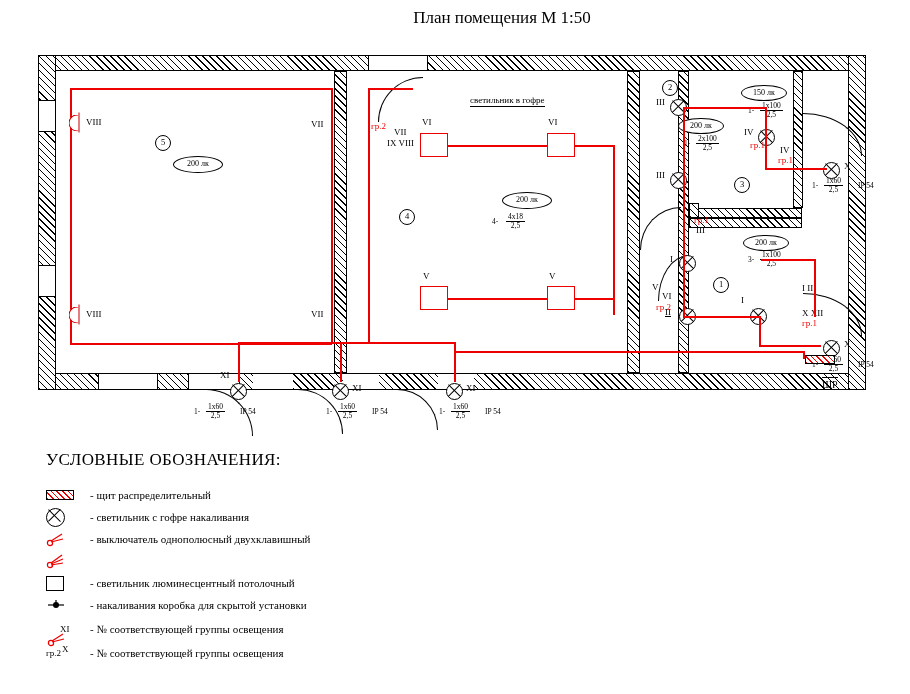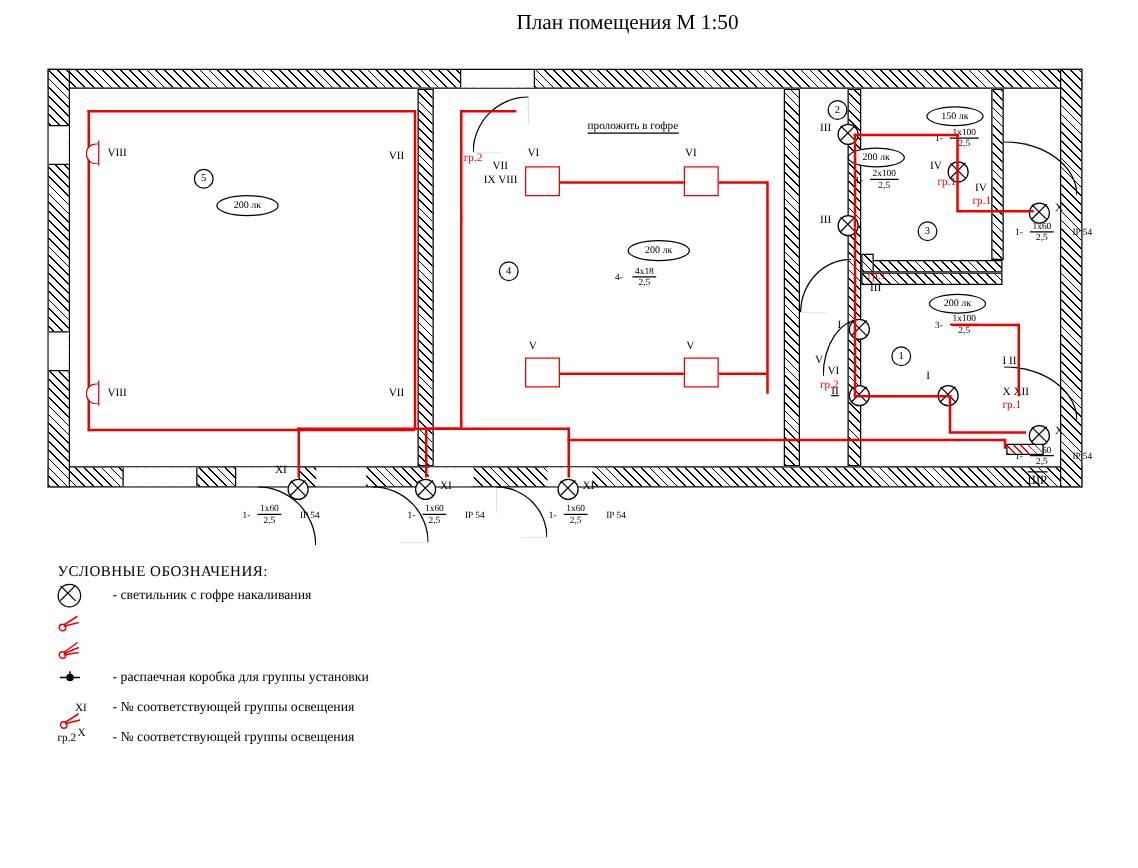--- a/index.html
+++ b/index.html
@@ -56,21 +56,21 @@
     position:absolute;width:14px;height:14px;border-radius:50%;border:1px solid #000;
     background:#fff;font-size:8.5px;text-align:center;line-height:13px;
   }
   .door{position:absolute;border-left:1.1px solid #000;border-top:1.1px solid #000;border-radius:100% 0 0 0;}
   .shield{
     position:absolute;width:30px;height:9px;border:1px solid #000;box-sizing:border-box;
     background:repeating-linear-gradient(45deg,#ee0000 0 1px,#fff 1px 4px);
   }
   
   #legend{position:absolute;left:46px;top:450px;width:560px;}
-  #legend .lgtitle{font-size:12px;letter-spacing:.4px;}
+  #legend .lgtitle{font-size:17px;letter-spacing:.4px;margin-bottom:14px;}
   .lgrow{display:flex;align-items:center;height:22px;font-size:11px;}
   .lgsym{width:44px;display:flex;align-items:center;justify-content:flex-start;flex:0 0 44px;}
   .lgtext{white-space:nowrap;}
   .sym-shield{width:26px;height:8px;border:1px solid #000;
     background:repeating-linear-gradient(45deg,#ee0000 0 1px,#fff 1px 4px);}
   .sym-lamp{position:relative;width:17px;height:17px;border-radius:50%;border:1.3px solid #000;}
   .sym-lamp:before,.sym-lamp:after{content:"";position:absolute;left:-1px;top:6.3px;width:16.5px;height:1.1px;background:#000;}
   .sym-lamp:before{transform:rotate(45deg);}
   .sym-lamp:after{transform:rotate(-45deg);}
   .sym-bra{position:relative;width:18px;height:10px;border:1.3px solid #000;border-bottom:none;border-radius:9px 9px 0 0;}
@@ -125,21 +125,21 @@
     <div class="bra" style="left:27px;top:63px;transform:rotate(-90deg);"></div>
     <div class="bra" style="left:27px;top:255px;transform:rotate(-90deg);"></div>
     <div class="txt" style="left:48px;top:62px;">VIII</div>
     <div class="txt" style="left:48px;top:254px;">VIII</div>
     <div class="txt" style="left:273px;top:64px;">VII</div>
     <div class="txt" style="left:273px;top:254px;">VII</div>
 
     <div class="circnum" style="left:117px;top:80px;">5</div>
     <div class="oval" style="left:135px;top:101px;width:48px;height:15px;line-height:14px;">200 лк</div>
 
-    <div class="txt" style="left:432px;top:40px;border-bottom:1px solid #000;padding-bottom:1px;">проложить в гофре</div>
+    <div class="txt" style="left:432px;top:40px;border-bottom:1px solid #000;padding-bottom:1px;">светильник в гофре</div>
 
     <div class="redline" style="left:330px;top:33px;width:1.6px;height:88px;"></div>
     <div class="redline" style="left:330px;top:33px;width:45px;height:1.6px;"></div>
     <div class="redline" style="left:386px;top:90px;width:190px;height:1.6px;"></div>
     <div class="redline" style="left:386px;top:243px;width:190px;height:1.6px;"></div>
     <div class="redline" style="left:575px;top:90px;width:1.6px;height:170px;"></div>
     <div class="redline" style="left:330px;top:119px;width:1.6px;height:168px;"></div>
     <div class="redline" style="left:200px;top:287px;width:132px;height:1.6px;"></div>
     <div class="redline" style="left:200px;top:287px;width:1.6px;height:40px;"></div>
     <div class="redline" style="left:302px;top:287px;width:1.6px;height:40px;"></div>
@@ -281,61 +281,74 @@
       <span style="position:absolute;left:-12px;top:5px;">1-</span>
       <span class="num">1x60</span>
       <span class="den">2,5</span>
       <span style="position:absolute;left:34px;top:5px;">IP 54</span>
     </div>
   </div>
 
   <div id="legend">
     <div class="lgtitle">УСЛОВНЫЕ ОБОЗНАЧЕНИЯ:</div>
 
+    <div class="lgrow">
+      <div class="lgsym">
+          <div class="sym-shield"></div>
+        </div>
+      <div class="lgtext">- щит распределительный</div>
+    </div>
 
     <div class="lgrow">
       <div class="lgsym">
           <div class="sym-lamp"></div>
         </div>
       <div class="lgtext">- светильник с гофре накаливания</div>
     </div>
 
 
 
     <div class="lgrow">
       <div class="lgsym">
         <svg width="24" height="16" viewBox="0 0 24 16">
           <circle cx="4" cy="12" r="2.6" fill="none" stroke="#ee0000" stroke-width="1.2"></circle>
           <line x1="5" y1="10" x2="16" y2="3" stroke="#ee0000" stroke-width="1.2"></line>
           <line x1="5" y1="11" x2="17" y2="8" stroke="#ee0000" stroke-width="1.2"></line>
         </svg>
       </div>
+      <div class="lgtext">- выключатель однополюсный двухклавишный</div>
     </div>
 
     <div class="lgrow">
       <div class="lgsym">
         <svg width="24" height="16" viewBox="0 0 24 16">
           <circle cx="4" cy="12" r="2.6" fill="none" stroke="#ee0000" stroke-width="1.2"></circle>
           <line x1="5" y1="10" x2="16" y2="2" stroke="#ee0000" stroke-width="1.2"></line>
           <line x1="5" y1="11" x2="17" y2="6" stroke="#ee0000" stroke-width="1.2"></line>
           <line x1="5" y1="12" x2="17" y2="10" stroke="#ee0000" stroke-width="1.2"></line>
         </svg>
       </div>
     </div>
 
+    <div class="lgrow">
+      <div class="lgsym">
+          <div class="sym-fl"></div>
+        </div>
+      <div class="lgtext">- светильник люминесцентный потолочный</div>
+    </div>
 
     <div class="lgrow">
       <div class="lgsym">
         <svg width="24" height="16" viewBox="0 0 24 16">
           <line x1="2" y1="8" x2="18" y2="8" stroke="#000" stroke-width="1.2"></line>
           <circle cx="10" cy="8" r="3" fill="#000"></circle>
           <line x1="10" y1="3" x2="10" y2="8" stroke="#000" stroke-width="1.2"></line>
         </svg>
       </div>
-      <div class="lgtext">- распаечная коробка для группы установки</div>
+      <div class="lgtext">- накаливания коробка для скрытой установки</div>
     </div>
 
     <div class="lgrow" style="height:26px;">
       <div class="lgsym" style="position:relative;">
         <span class="lgnum" style="position:absolute;left:14px;top:-5px;">XI</span>
         <svg width="24" height="18" viewBox="0 0 24 18" style="position:absolute;left:0;top:2px;">
           <circle cx="5" cy="12" r="2.6" fill="none" stroke="#ee0000" stroke-width="1.2"></circle>
           <line x1="6" y1="10" x2="17" y2="3" stroke="#ee0000" stroke-width="1.2"></line>
           <line x1="6" y1="11" x2="18" y2="8" stroke="#ee0000" stroke-width="1.2"></line>
         </svg>

